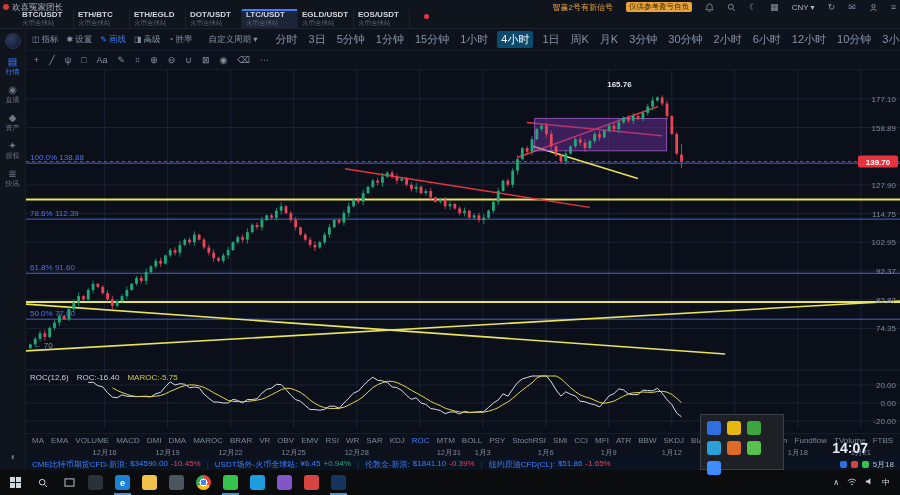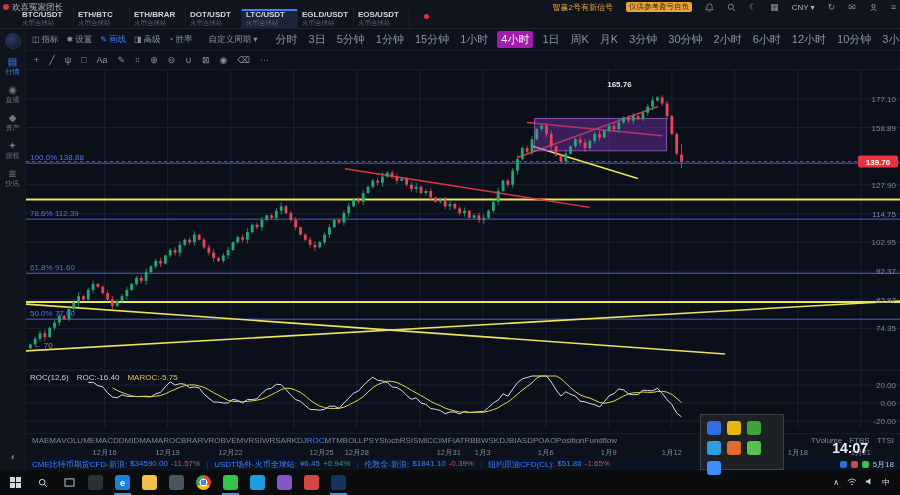--- a/index.html
+++ b/index.html
@@ -38,33 +38,33 @@
 
   .content{flex:1;display:flex;flex-direction:column;position:relative;width:874px}
 
   .toolbar2{height:22px;display:flex;align-items:center;gap:8px;padding:0 6px;background:#0d121d;border-bottom:1px solid #161c28}
   .tb-btn{display:flex;align-items:center;gap:2px;color:#8a93a6;font-size:8.5px;white-space:nowrap}
   .tb-btn .g{font-size:8px}
   .tb-btn.active{color:#3d7eff}
   .divider{width:1px;height:12px;background:#222a3a}
   .custom-period{color:#8a93a6;font-size:8.5px;white-space:nowrap}
   .tf{color:#8a93a6;font-size:11px;padding:1px 2px;white-space:nowrap}
-  .tf.active{color:#fff;background:#a21caf;border-radius:2px;padding:1px 4px}
+  .tf.active{color:#fff;background:#0c4a6e;border-radius:2px;padding:1px 4px}
   .toolbar-right{margin-left:auto;display:flex;gap:6px;align-items:center;color:#8a93a6;font-size:8.5px;white-space:nowrap}
 
   .drawbar{height:19px;display:flex;align-items:center;gap:10px;padding:0 8px;background:#0c111c;border-bottom:1px solid #161c28;color:#8a93a6}
   .tool{font-size:9px;line-height:10px}
 
   .chart-area{position:relative;height:363px;background:#0a0f1a}
   .info-line{position:absolute;left:4px;top:2px;display:flex;gap:8px;font-size:8px;z-index:3;white-space:nowrap}
   .roc-header{position:absolute;left:4px;top:303px;display:flex;gap:8px;font-size:8px;z-index:3}
   .info-w{color:#c8d0dc}.info-dn{color:#e8445a}.info-y{color:#d8c84a}
 
   .indtabs{height:14px;display:flex;align-items:center;gap:7px;padding:0 6px;font-size:8px;color:#7e8899;background:#0c111c;border-top:1px solid #161c28;overflow:hidden}
-  #indLeft{display:flex;}
+  #indLeft{display:flex;gap:7px}
   .indtab{white-space:nowrap}
   .indtab.active{color:#3d7eff}
   .indtabs-right{margin-left:auto;display:flex;gap:7px}
 
   .dates{position:relative;height:11px;background:#0c111c;font-size:7.5px;color:#7e8899}
   .dates span{position:absolute;top:1px;transform:translateX(-50%);white-space:nowrap}
 
   .statusbar{height:12px;display:flex;align-items:center;gap:6px;padding:0 6px;background:#0a1322;font-size:8px;position:relative}
   .ticker{display:flex;gap:3px;white-space:nowrap}
   .ticker .lb,.ticker .val{color:#3d7eff}
@@ -102,21 +102,21 @@
     <div class="tabs-row" id="pairTabs">
         <div class="pair-tab">
           <span class="p">BTC/USDT</span>
           <span class="e">火币全球站</span>
         </div>
         <div class="pair-tab">
           <span class="p">ETH/BTC</span>
           <span class="e">火币全球站</span>
         </div>
         <div class="pair-tab">
-          <span class="p">ETH/BRAR</span>
+          <span class="p">ETH/EGLD</span>
           <span class="e">火币全球站</span>
         </div>
         <div class="pair-tab">
           <span class="p">DOT/USDT</span>
           <span class="e">火币全球站</span>
         </div>
         <div class="pair-tab active">
           <span class="p">LTC/USDT</span>
           <span class="e">火币全球站</span>
         </div>
@@ -642,38 +642,38 @@
             <span class="indtab">TVolume</span>
             <span class="indtab">FTBS</span>
             <span class="indtab">TTSI</span>
           </span>
       </div>
 
       <div class="dates" id="datesRow">
           <span style="left: 9%;">12月16</span>
           <span style="left: 16.21%;">12月19</span>
           <span style="left: 23.42%;">12月22</span>
-          <span style="left: 30.63%; margin-left: 28px;">12月25</span>
+          <span style="left: 30.63%;">12月25</span>
           <span style="left: 37.84%;">12月28</span>
           <span style="left: 45.05%; margin-left: 29px;">12月31</span>
           <span style="left: 52.26%;">1月3</span>
           <span style="left: 59.47%;">1月6</span>
           <span style="left: 66.68%;">1月9</span>
           <span style="left: 73.89%;">1月12</span>
           <span style="left: 81.1%;">1月15</span>
           <span style="left: 88.31%;">1月18</span>
           <span style="left: 95.52%;">1月21</span>
         </div>
 
       <div class="statusbar">
         <span id="tickers" style="display:flex;gap:6px;align-items:center">
             <span class="ticker">
               <span class="lb">CME比特币期货CFD-新浪:</span>
               <span class="val">$34590.00</span>
-              <span class="chg-dn">-11.57%</span>
+              <span class="chg-dn">-10.45%</span>
             </span>
             <span class="sep">|</span>
             <span class="ticker">
               <span class="lb">USDT场外-火币全球站:</span>
               <span class="val">¥6.45</span>
               <span class="chg-up">+0.94%</span>
             </span>
             <span class="sep">|</span>
             <span class="ticker">
               <span class="lb">伦敦金-新浪:</span>

